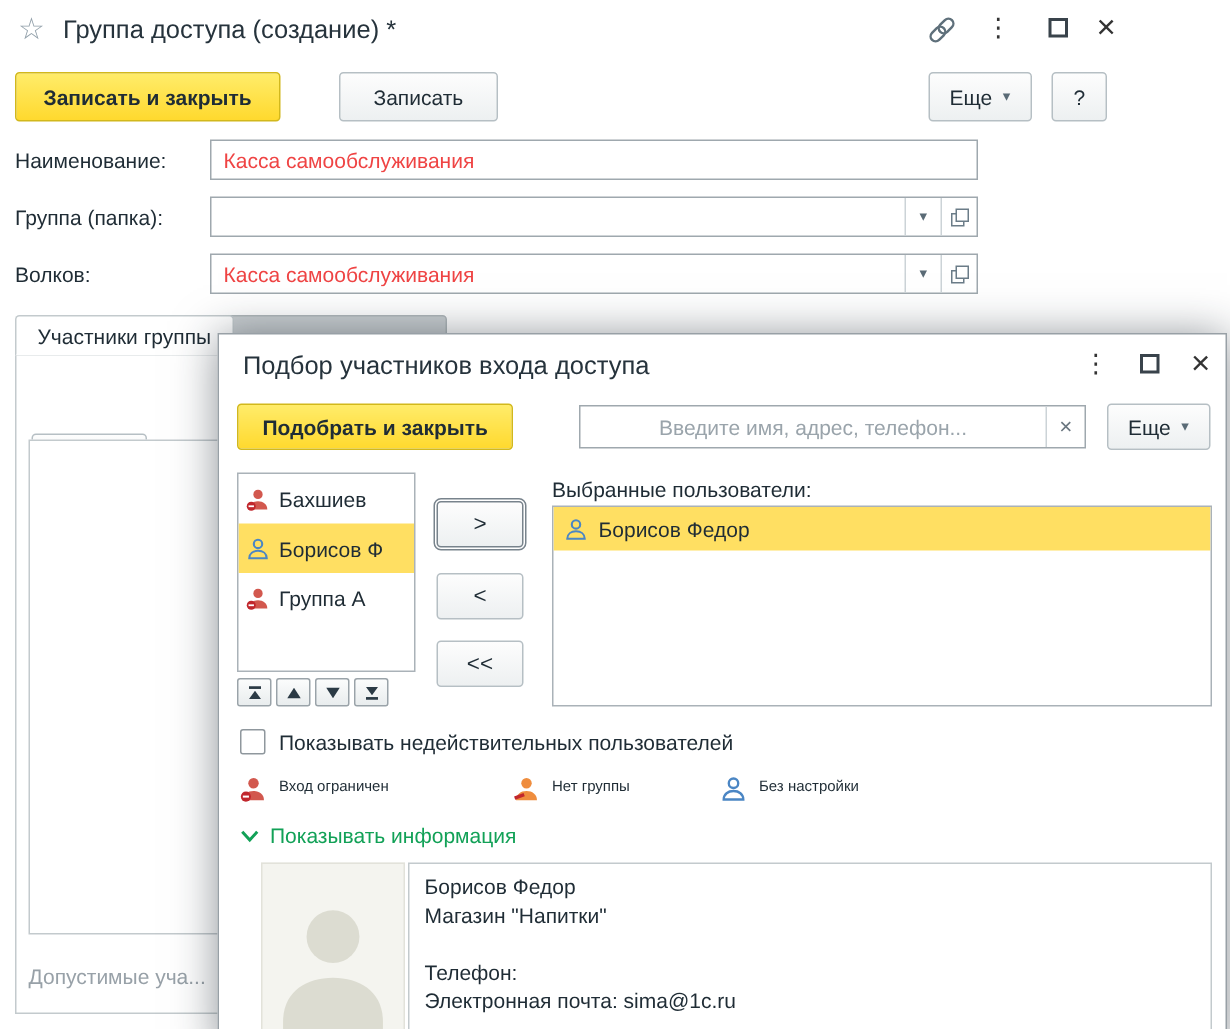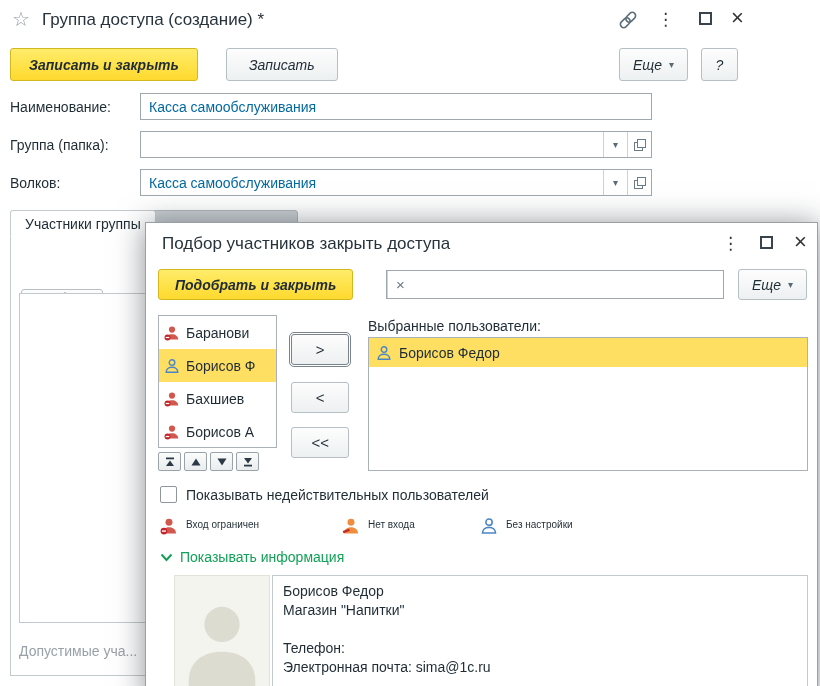--- a/index.html
+++ b/index.html
@@ -2,21 +2,21 @@
 <html><head>
 <meta charset="utf-8">
 <style>
   * { margin:0; padding:0; box-sizing:border-box; font-family:"Liberation Sans","DejaVu Sans",sans-serif; }
   html,body { width:820px; height:686px; }
   body { position:relative; overflow:hidden; background:#fff; color:#1f2c35; }
 
   .abs { position:absolute; }
   .btn { display:inline-flex; align-items:center; justify-content:center; gap:7px;
          background:linear-gradient(#fdfdfd,#edf0f1); border:1px solid #b6bfc4; border-radius:3px;
-         font-size:14px; color:#1f2c35; cursor:pointer; white-space:nowrap;font-style:italic; }
+         font-size:14px; color:#1f2c35; cursor:pointer; white-space:nowrap; }
   .btn-yellow { background:linear-gradient(#ffec6a,#ffd92e); border-color:#d2b81c; font-weight:bold; }
   .arrow { font-size:10px; color:#5a6b76; }
 
   
   .mw-star { left:12px; top:7px; font-size:20px; color:#93a1ab; cursor:pointer; }
   .mw-title { left:42px; top:10px; font-size:17px; color:#26333c; }
   .icon-btn { display:flex; align-items:center; justify-content:center; cursor:pointer; }
   .mw-link { left:616px; top:8px; width:24px; height:24px; }
   .kebab { font-size:17px; color:#333; width:16px; text-align:center; cursor:pointer; }
   .mw-kebab { left:657px; top:9px; }
@@ -27,21 +27,21 @@
 
   .btn-save-close { left:10px; top:48px; height:33px; padding:0 18px; }
   .btn-save { left:226px; top:48px; height:33px; padding:12px 22px; }
   .btn-more-main { left:619px; top:48px; height:33px; padding:0 13px; }
   .btn-help { left:701px; top:48px; height:33px; width:37px; }
 
   .f-label { font-size:14px; color:#1f2c35; }
   .lbl-name { left:10px; top:99px;text-align:center; }
   .inp { border:1px solid #9fa8ae; font-size:14px; background:#fff; }
   .inp-name { left:140px; top:93px; width:512px; height:27px; padding:0 8px; }
-  input { outline:none; border:none; font-size:14px; color:#0369a1; background:transparent; }
+  input { outline:none; border:none; font-size:14px; color:#ef4444; background:transparent; }
   .combo { display:flex; align-items:stretch; border:1px solid #9fa8ae; background:#fff; }
   .combo input { flex:1; padding:0 8px; min-width:0; }
   .combo-seg { width:24px; display:flex; align-items:center; justify-content:center;
                border-left:1px solid #ccd3d7; cursor:pointer; }
   .lbl-group { left:10px; top:137px; }
   .combo-group { left:140px; top:131px; width:512px; height:27px; }
   .lbl-profile { left:10px; top:175px; }
   .combo-profile { left:140px; top:169px; width:512px; height:27px; }
 
   .tab-active { left:10px; top:210px; height:27px; padding:0 14px; background:#fff;
@@ -167,68 +167,60 @@
   <div class="abs tab-stub"></div>
 
   <div class="abs groupbox">
     <button class="abs btn btn-pick">Подобрать</button>
     <div class="abs member-list"></div>
     <span class="abs bottom-text">Допустимые уча...</span>
   </div>
 </div>
 
 <div class="abs modal">
-  <span class="abs md-title">Подбор участников закрыть доступа</span>
+  <span class="abs md-title">Подбор участников входа доступа</span>
   <span class="abs kebab md-kebab">⋮</span>
   <span class="abs maxbox md-max"></span>
   <span class="abs closex md-close">×</span>
 
   <button class="abs btn btn-yellow md-btn-pick">Подобрать и закрыть</button>
   <div class="abs md-search">
+    <input placeholder="Введите имя, адрес, телефон..." style="">
     <span class="md-clear">×</span>
   </div>
   <button class="abs btn md-btn-more">
     <span>Еще</span>
     <span class="arrow">▾</span>
   </button>
 
   <div class="abs md-userlist">
     <div class="u-row">
       <svg class="pi" width="16" height="16" viewBox="0 0 16 16">
           <circle cx="8" cy="4.6" r="3.1" fill="#d2584e"></circle>
           <path d="M1.8 14.6c0-3.4 2.8-5.4 6.2-5.4s6.2 2 6.2 5.4z" fill="#d2584e"></path>
           <circle cx="3.5" cy="12.5" r="3" fill="#c1272d"></circle>
           <rect x="1.7" y="11.9" width="3.6" height="1.2" fill="#fff"></rect>
         </svg>
-      <span>Баранови</span>
+      <span>Бахшиев</span>
     </div>
     <div class="u-row sel">
       <svg class="pi" width="16" height="16" viewBox="0 0 16 16">
           <circle cx="8" cy="4.6" r="2.8" fill="none" stroke="#4b86c4" stroke-width="1.4"></circle>
           <path d="M2.2 14.2c0-3.2 2.6-5 5.8-5s5.8 1.8 5.8 5z" fill="none" stroke="#4b86c4" stroke-width="1.4"></path>
         </svg>
       <span>Борисов Ф</span>
     </div>
     <div class="u-row">
       <svg class="pi" width="16" height="16" viewBox="0 0 16 16">
           <circle cx="8" cy="4.6" r="3.1" fill="#d2584e"></circle>
           <path d="M1.8 14.6c0-3.4 2.8-5.4 6.2-5.4s6.2 2 6.2 5.4z" fill="#d2584e"></path>
           <circle cx="3.5" cy="12.5" r="3" fill="#c1272d"></circle>
           <rect x="1.7" y="11.9" width="3.6" height="1.2" fill="#fff"></rect>
         </svg>
-      <span>Бахшиев</span>
-    </div>
-    <div class="u-row">
-      <svg class="pi" width="16" height="16" viewBox="0 0 16 16">
-          <circle cx="8" cy="4.6" r="3.1" fill="#d2584e"></circle>
-          <path d="M1.8 14.6c0-3.4 2.8-5.4 6.2-5.4s6.2 2 6.2 5.4z" fill="#d2584e"></path>
-          <circle cx="3.5" cy="12.5" r="3" fill="#c1272d"></circle>
-          <rect x="1.7" y="11.9" width="3.6" height="1.2" fill="#fff"></rect>
-        </svg>
-      <span>Борисов А</span>
+      <span>Группа А</span>
     </div>
   </div>
 
   <div class="abs md-nav">
     <span class="nav-btn">
         <svg width="10" height="10" viewBox="0 0 10 10">
           <rect x="1" y="0.5" width="8" height="1.8" fill="#2b3a45"></rect>
           <polygon points="5,3.5 9,9 1,9" fill="#2b3a45"></polygon>
         </svg>
       </span>
@@ -274,21 +266,21 @@
       <circle cx="3.5" cy="12.5" r="3" fill="#c1272d"></circle>
       <rect x="1.7" y="11.9" width="3.6" height="1.2" fill="#fff"></rect>
     </svg>
   <span class="abs lg-label lg1-t">Вход ограничен</span>
 
   <svg class="abs lg-icon lg2-i" viewBox="0 0 16 16">
       <circle cx="8" cy="4.6" r="3.1" fill="#ef8d3e"></circle>
       <path d="M1.8 14.6c0-3.4 2.8-5.4 6.2-5.4s6.2 2 6.2 5.4z" fill="#ef8d3e"></path>
       <rect x="0.8" y="11.4" width="6" height="2" fill="#c1272d" transform="rotate(-20 3.8 12.4)"></rect>
     </svg>
-  <span class="abs lg-label lg2-t">Нет входа</span>
+  <span class="abs lg-label lg2-t">Нет группы</span>
 
   <svg class="abs lg-icon lg3-i" viewBox="0 0 16 16">
       <circle cx="8" cy="4.6" r="2.8" fill="none" stroke="#4b86c4" stroke-width="1.4"></circle>
       <path d="M2.2 14.2c0-3.2 2.6-5 5.8-5s5.8 1.8 5.8 5z" fill="none" stroke="#4b86c4" stroke-width="1.4"></path>
     </svg>
   <span class="abs lg-label lg3-t">Без настройки</span>
 
   <svg class="abs ct-chevron" width="13" height="9" viewBox="0 0 13 9">
       <polyline points="1.5,1.5 6.5,7 11.5,1.5" fill="none" stroke="#12a157" stroke-width="2"></polyline>
     </svg>

